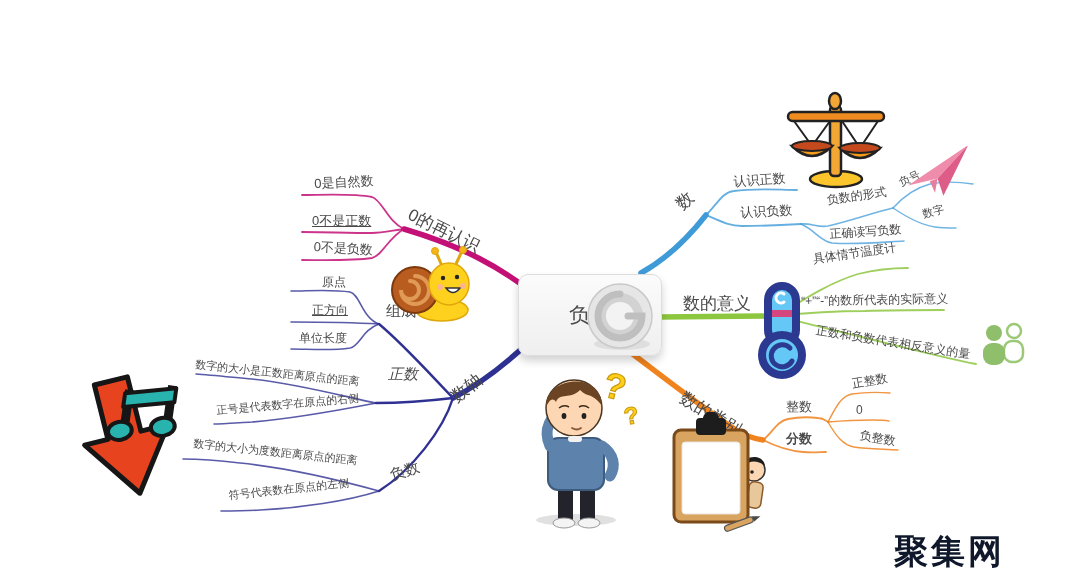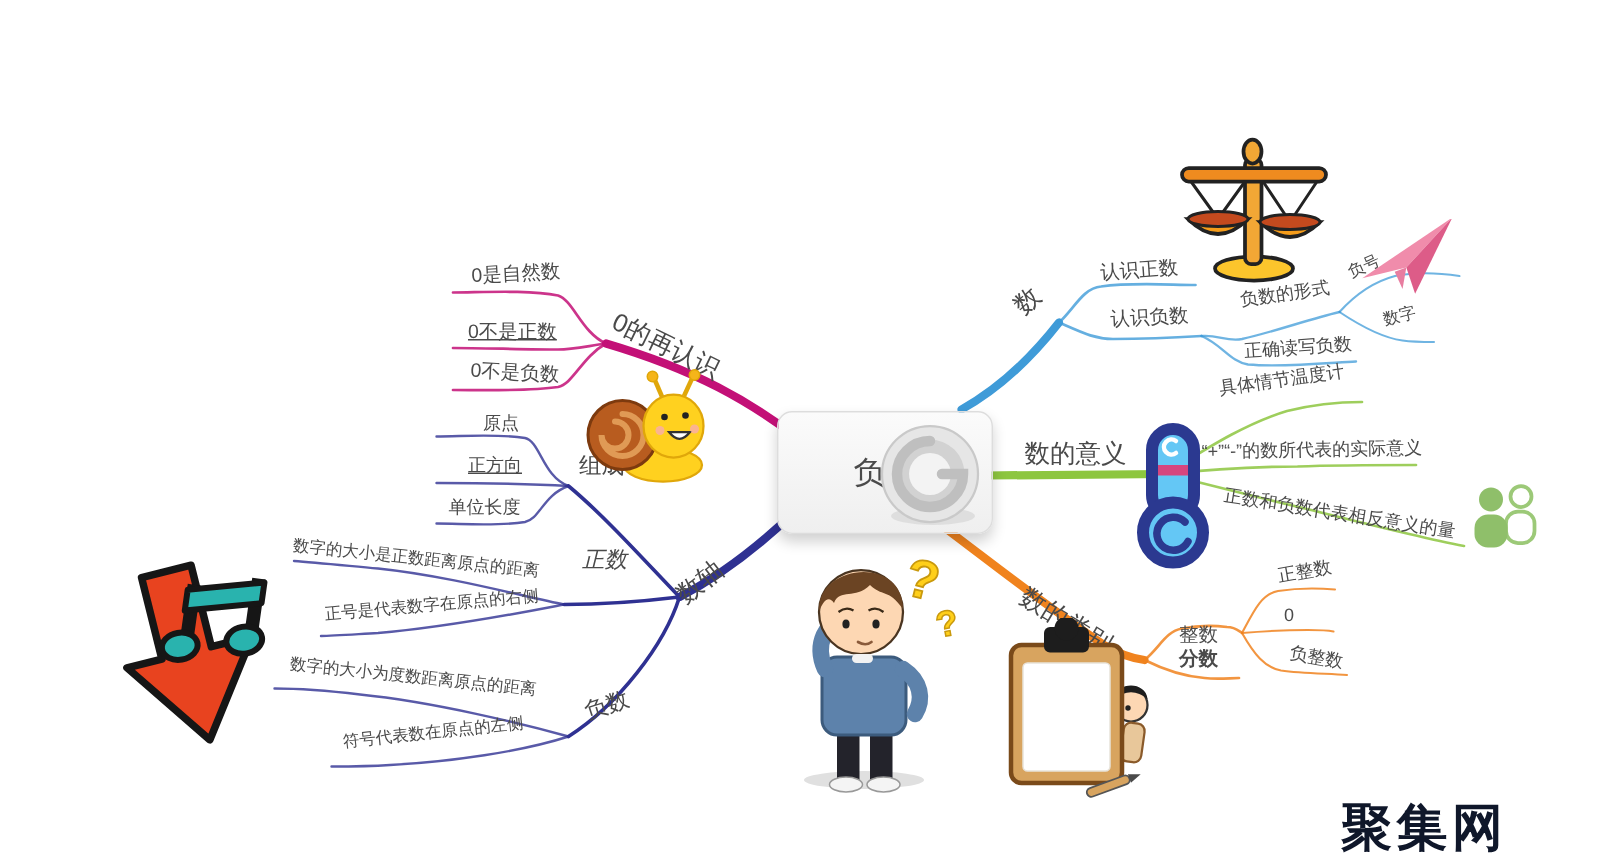--- a/index.html
+++ b/index.html
@@ -119,21 +119,21 @@
   <div class="label s11" style="left:897px;top:177px;transform:rotate(-24deg);">负号</div>
   <div class="label s11" style="left:921px;top:208px;transform:rotate(-14deg);">数字</div>
   <div class="label s12" style="left:829px;top:228px;transform:rotate(-4deg);">正确读写负数</div>
 
   <div class="label s17" style="left:683px;top:296px;font-family:Liberation Mono, monospace;">数的意义</div>
   <div class="label s12" style="left:812px;top:253px;transform:rotate(-8deg);">具体情节温度计</div>
   <div class="label s12" style="left:801px;top:295px;transform:rotate(-1deg);">“+”“-”的数所代表的实际意义</div>
   <div class="label s12" style="left:817px;top:324px;transform:rotate(9deg);">正数和负数代表相反意义的量</div>
 
   <div class="label s17" style="left:686px;top:389px;transform:rotate(31deg);">数的类别</div>
-  <div class="label s13" style="left:786px;top:400px;margin-top:16px;">整数</div>
+  <div class="label s13" style="left:786px;top:400px;">整数</div>
   <div class="label s12" style="left:851px;top:378px;transform:rotate(-10deg);">正整数</div>
   <div class="label s12" style="left:856px;top:404px;">0</div>
   <div class="label s12" style="left:861px;top:429px;transform:rotate(10deg);">负整数</div>
   <div class="label s13" style="left:786px;top:432px;font-weight:bold;">分数</div>
 
   <svg class="icon" style="left:782px;top:88px;" width="110" height="102">
     <ellipse cx="54" cy="91" rx="26" ry="8" fill="#fcc52c" stroke="#222" stroke-width="2.5"></ellipse>
     <rect x="48" y="18" width="11" height="70" rx="4" fill="#f2a735" stroke="#222" stroke-width="2.5"></rect>
     <ellipse cx="53" cy="13" rx="6" ry="8" fill="#f2a735" stroke="#222" stroke-width="2.5"></ellipse>
     <rect x="6" y="24" width="96" height="9" rx="4.5" fill="#ef8b1f" stroke="#222" stroke-width="2.5"></rect>

